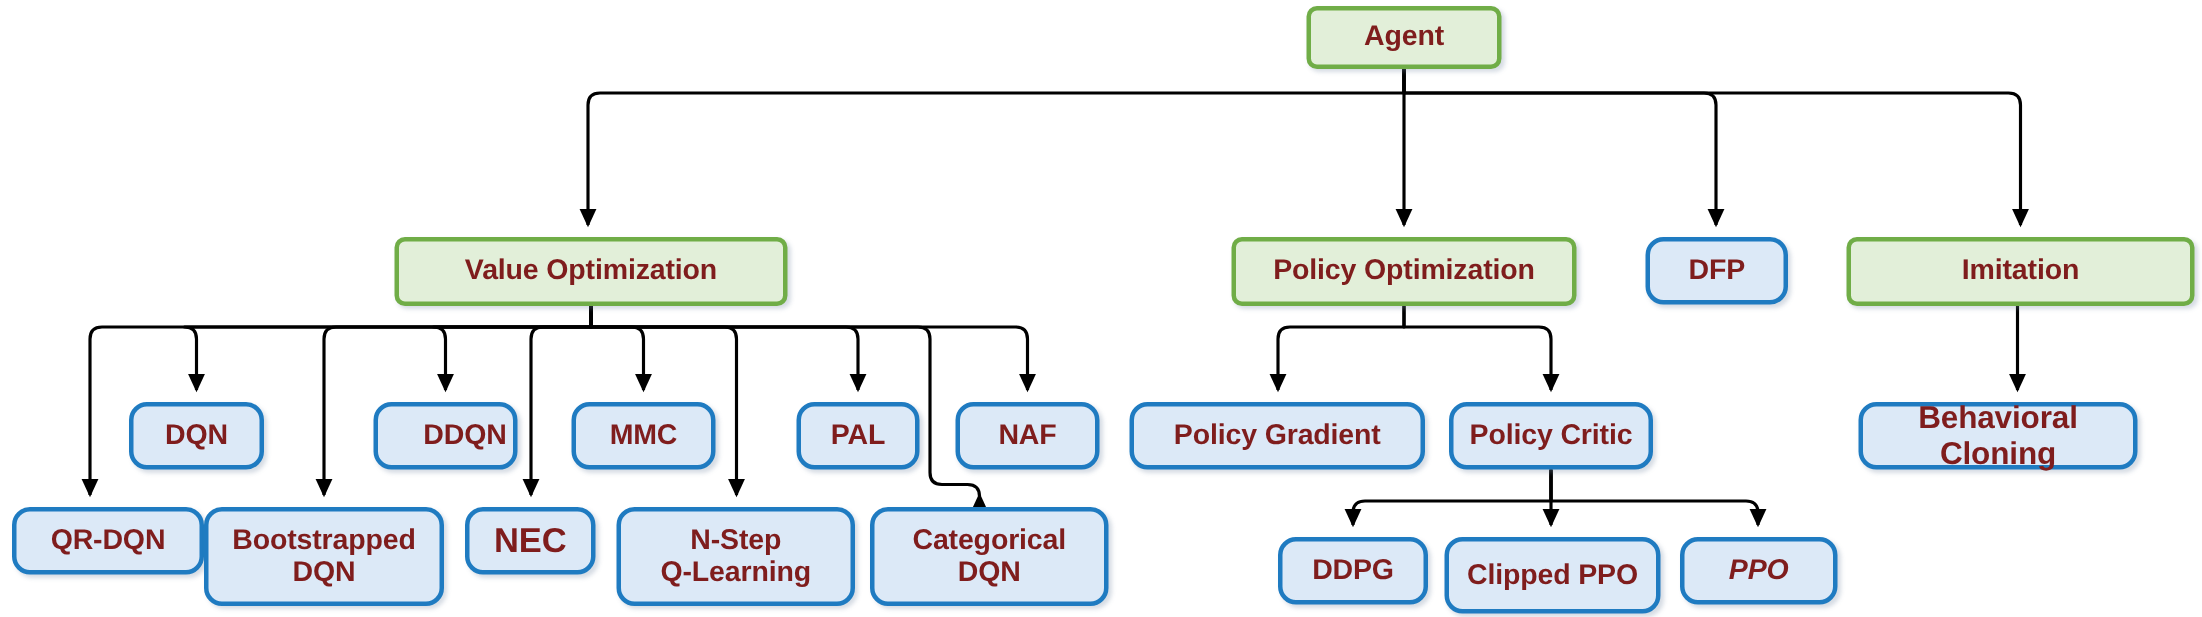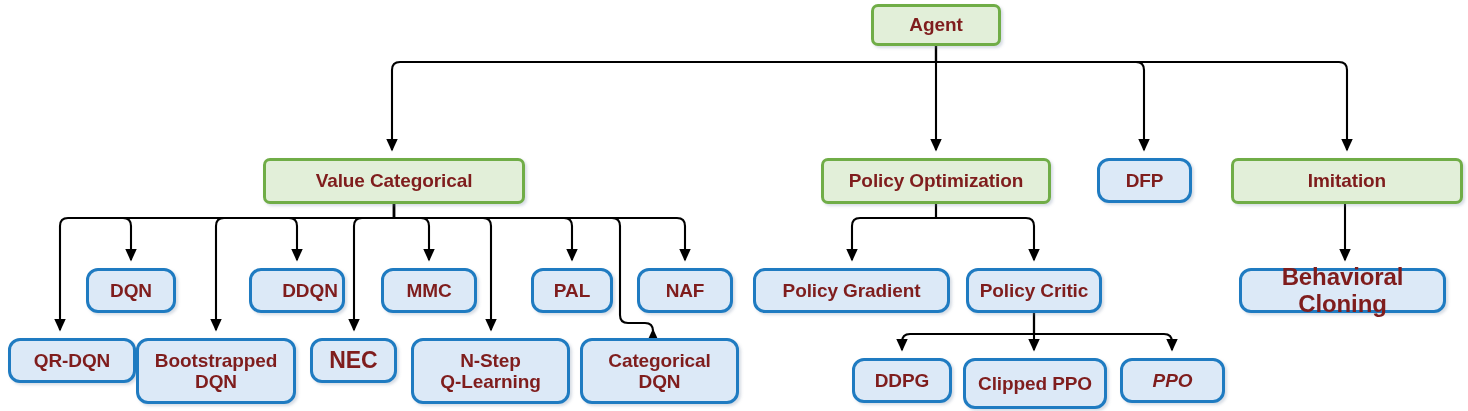--- a/index.html
+++ b/index.html
@@ -89,32 +89,32 @@
       <path d="M 1034,313 L 1034,334 L 910,334 Q 902,334 902,342 L 902,350"></path>
       <path d="M 1034,313 L 1034,350"></path>
       <path d="M 1034,313 L 1034,334 L 1164,334 Q 1172,334 1172,342 L 1172,350"></path>
 
       <path d="M 1345,204 L 1345,260"></path>
     </g>
   </svg>
 
   <div id="nodes-layer">
       <div class="node-box node-green" style="left: 871px; top: 4px; width: 130px; height: 42px; font-size: 19px;">Agent</div>
-      <div class="node-box node-green" style="left: 263px; top: 158px; width: 262px; height: 46px; font-size: 19px;">Value Categorical</div>
+      <div class="node-box node-green" style="left: 263px; top: 158px; width: 262px; height: 46px; font-size: 19px;">Value Optimization</div>
       <div class="node-box node-green" style="left: 821px; top: 158px; width: 230px; height: 46px; font-size: 19px;">Policy Optimization</div>
       <div class="node-box node-blue" style="left: 1097px; top: 158px; width: 95px; height: 45px; font-size: 19px;">DFP</div>
       <div class="node-box node-green" style="left: 1231px; top: 158px; width: 232px; height: 46px; font-size: 19px;">Imitation</div>
       <div class="node-box node-blue" style="left: 86px; top: 268px; width: 90px; height: 45px; font-size: 19px;">DQN</div>
       <div class="node-box node-blue" style="left: 249px; top: 268px; width: 96px; height: 45px; font-size: 19px; padding-left: 26px;">DDQN</div>
       <div class="node-box node-blue" style="left: 381px; top: 268px; width: 96px; height: 45px; font-size: 19px;">MMC</div>
       <div class="node-box node-blue" style="left: 531px; top: 268px; width: 82px; height: 45px; font-size: 19px;">PAL</div>
       <div class="node-box node-blue" style="left: 637px; top: 268px; width: 96px; height: 45px; font-size: 19px;">NAF</div>
       <div class="node-box node-blue" style="left: 753px; top: 268px; width: 197px; height: 45px; font-size: 19px;">Policy Gradient</div>
       <div class="node-box node-blue" style="left: 966px; top: 268px; width: 136px; height: 45px; font-size: 19px;">Policy Critic</div>
-      <div class="node-box node-blue" style="left: 1239px; top: 268px; width: 207px; height: 45px; font-size: 24px;">Behavioral Cloning</div>
+      <div class="node-box node-blue" style="left: 1239px; top: 268px; width: 186px; height: 45px; font-size: 21px;">Behavioral Cloning</div>
       <div class="node-box node-blue" style="left: 8px; top: 338px; width: 128px; height: 45px; font-size: 19px;">QR-DQN</div>
       <div class="node-box node-blue" style="left: 136px; top: 338px; width: 160px; height: 66px; font-size: 19px;">Bootstrapped
 DQN</div>
       <div class="node-box node-blue" style="left: 310px; top: 338px; width: 87px; height: 45px; font-size: 23px;">NEC</div>
       <div class="node-box node-blue" style="left: 411px; top: 338px; width: 159px; height: 66px; font-size: 19px;">N-Step
 Q-Learning</div>
       <div class="node-box node-blue" style="left: 580px; top: 338px; width: 159px; height: 66px; font-size: 19px;">Categorical
 DQN</div>
       <div class="node-box node-blue" style="left: 852px; top: 358px; width: 100px; height: 45px; font-size: 19px;">DDPG</div>
       <div class="node-box node-blue" style="left: 963px; top: 358px; width: 144px; height: 51px; font-size: 19px;">Clipped PPO</div>

